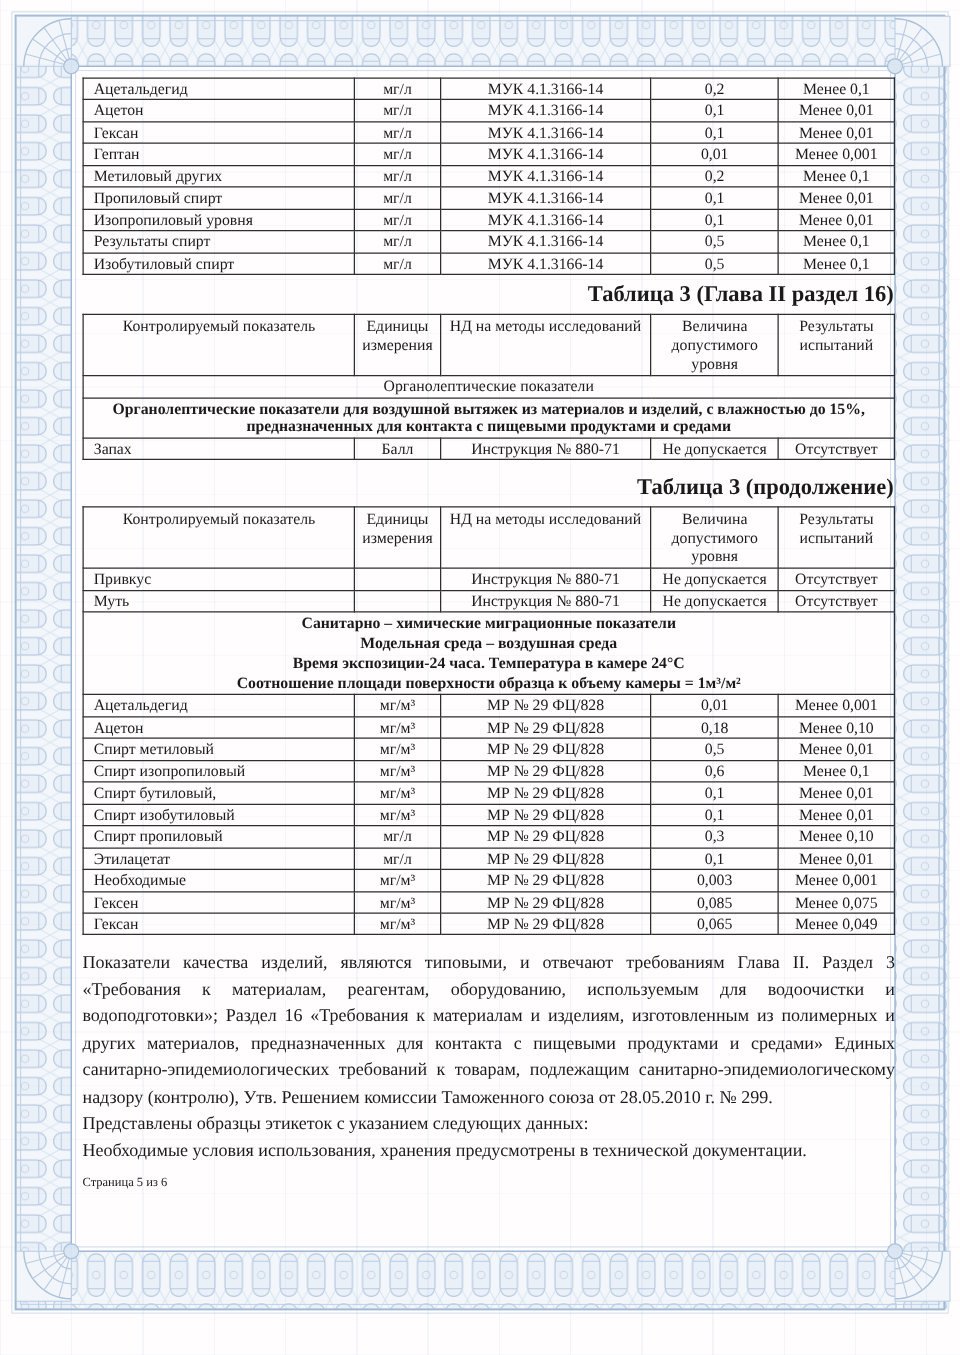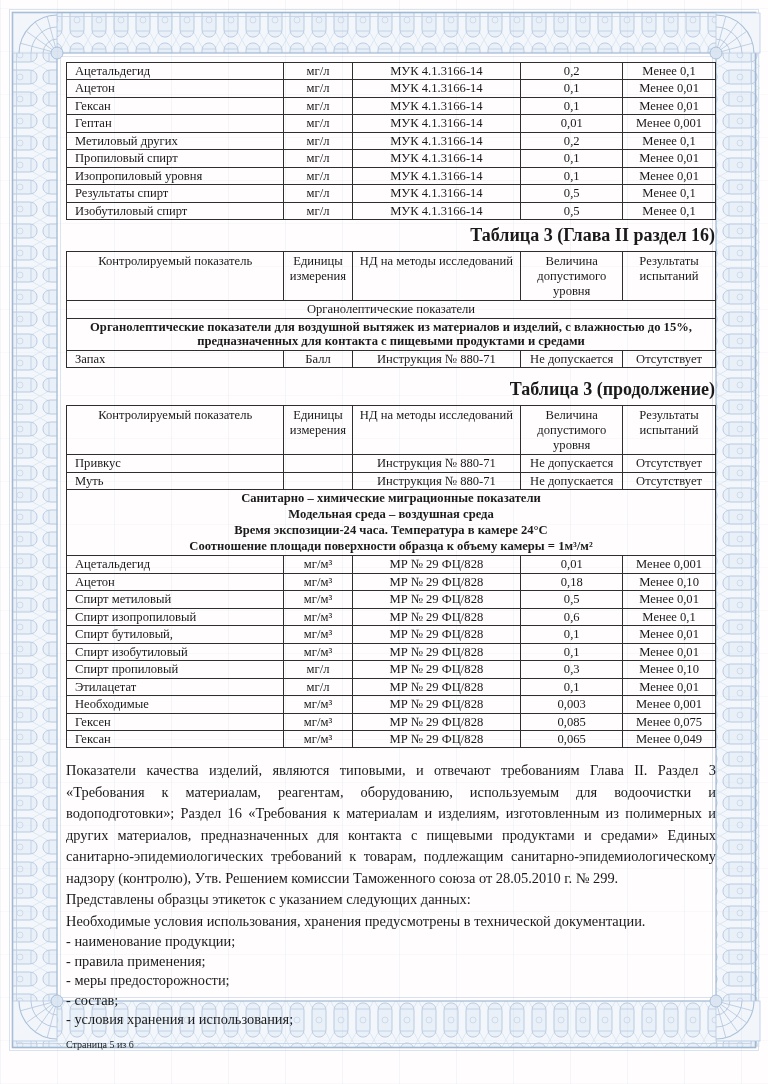--- a/index.html
+++ b/index.html
@@ -336,24 +336,17 @@
             <td>0,065</td>
             <td>Менее 0,049</td>
           </tr>
         </tbody>
     </table>
 
     <div class="bodytext">
       <p class="para-justify">Показатели качества изделий, являются типовыми, и отвечают требованиям Глава II. Раздел 3 «Требования к материалам, реагентам, оборудованию, используемым для водоочистки и водоподготовки»; Раздел 16 «Требования к материалам и изделиям, изготовленным из полимерных и других материалов, предназначенных для контакта с пищевыми продуктами и средами» Единых санитарно-эпидемиологических требований к товарам, подлежащим санитарно-эпидемиологическому надзору (контролю), Утв. Решением комиссии Таможенного союза от 28.05.2010 г. № 299.</p>
       <p>Представлены образцы этикеток с указанием следующих данных:</p>
       <p>Необходимые условия использования, хранения предусмотрены в технической документации.</p>
-      <div class="list">
-          <div>- наименование продукции;</div>
-          <div>- правила применения;</div>
-          <div>- меры предосторожности;</div>
-          <div>- состав;</div>
-          <div>- условия хранения и использования;</div>
-        </div>
       <div class="footer">Страница 5 из 6</div>
     </div>
 
   </div>
 </div>
 
 </body></html>

